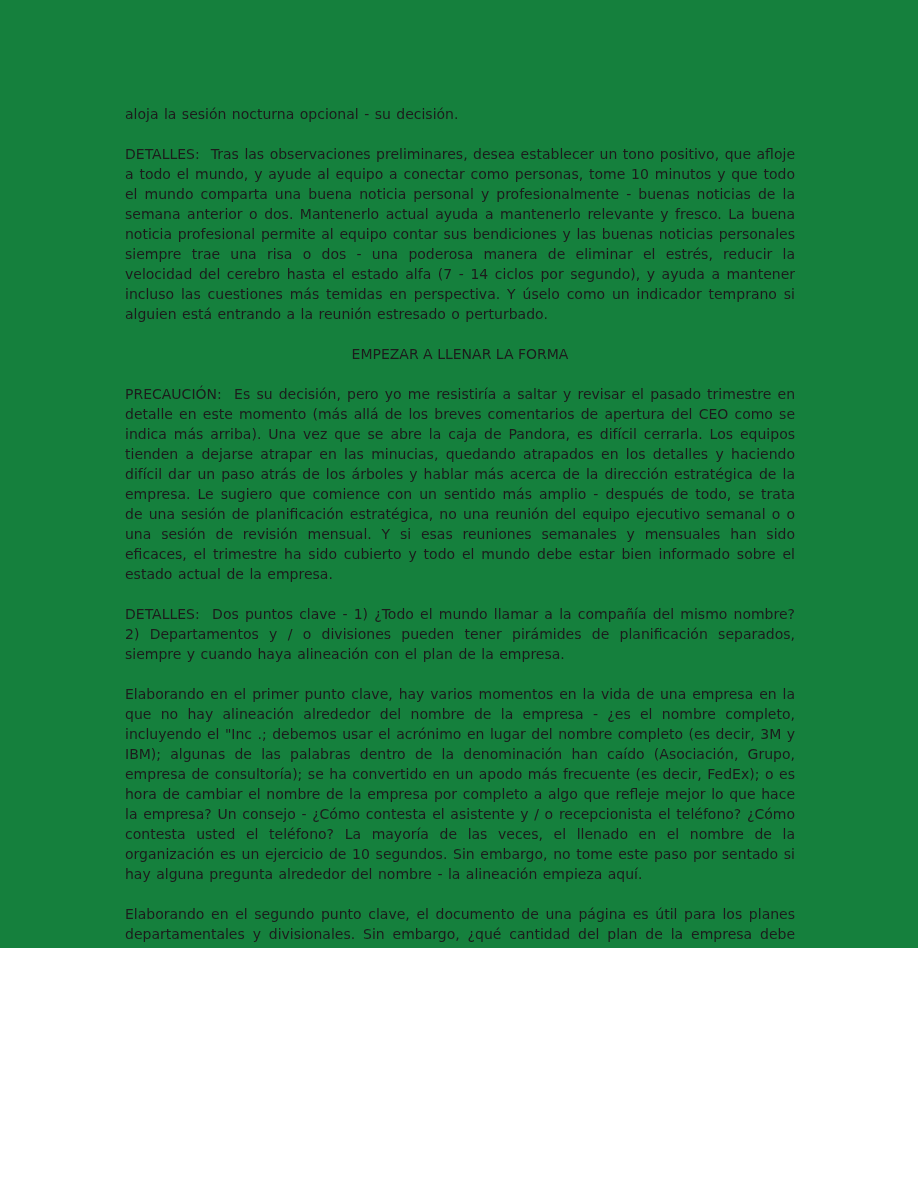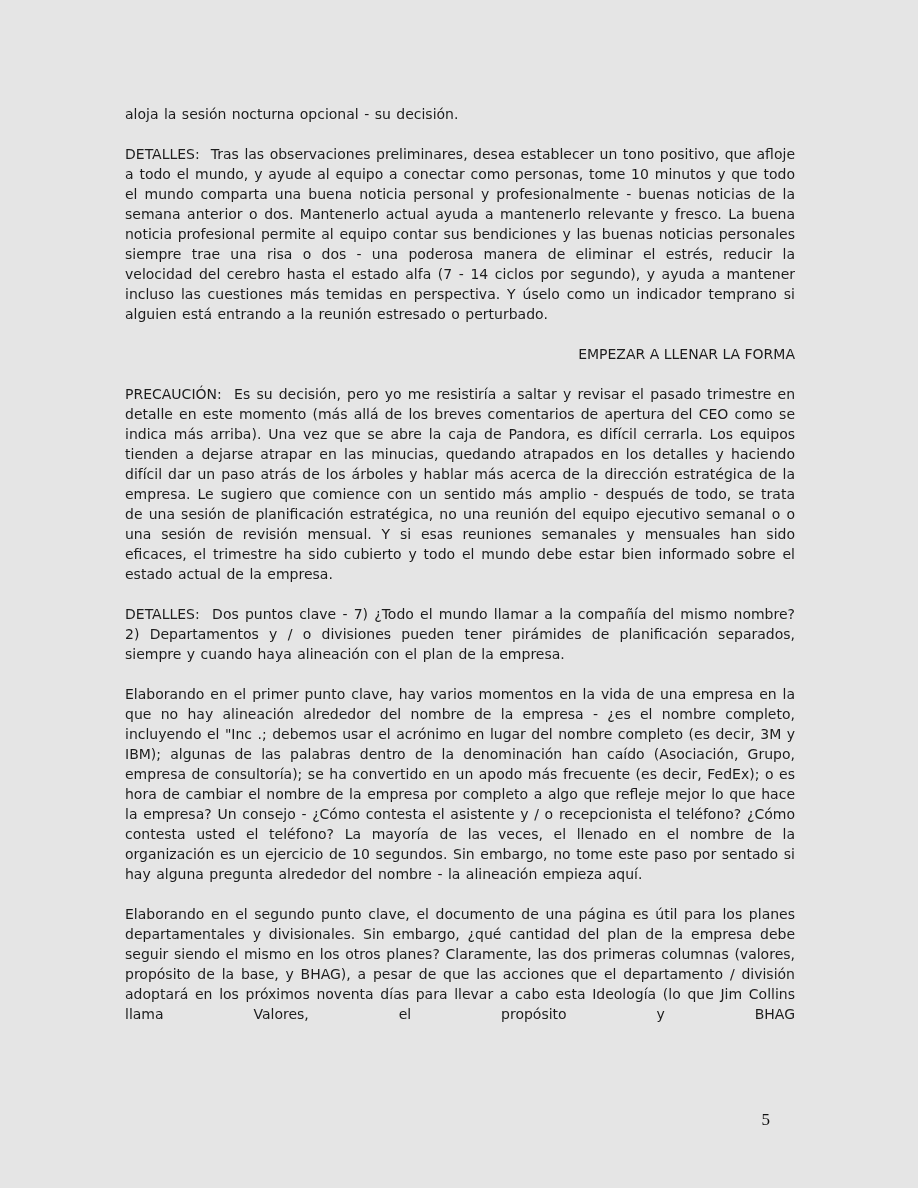--- a/index.html
+++ b/index.html
@@ -3,22 +3,22 @@
 <meta charset="utf-8">
 <style>
   html, body {
     margin: 0;
     padding: 0;
     background: #ffffff;
   }
   .page {
     position: relative;
     width: 918px;
-    height: 1188px;
-    background: #e5e5e5;
+    height: 948px;
+    background: #15803d;
     overflow: hidden;
     font-family: "DejaVu Sans", sans-serif;
     color: #1c1c1c;
   }
   .content {
     position: absolute;
     left: 125px;
     top: 104px;
     width: 670px;
   }
@@ -35,21 +35,21 @@
   }
   .para.continues-next-page {
     text-align-last: justify;
     margin-top: 20px;
   }
   .heading {
     margin: 0 0 20px 0;
     font-size: 14px;
     line-height: 20px;
     font-weight: normal;
-    text-align: right;
+    text-align: center;
     white-space: pre-wrap;
   }
   .page-number {
     position: absolute;
     top: 1110px;
     left: 700px;
     width: 70px;
     text-align: right;
     font-family: "Liberation Serif", serif;
     font-size: 17px;
@@ -64,21 +64,21 @@
   <div class="content">
     <p class="para continuation">aloja la sesión nocturna opcional - su decisión.</p>
 
     <p class="para">DETALLES:  Tras las observaciones preliminares, desea establecer un tono positivo, que afloje a todo el mundo, y ayude al equipo a conectar como personas, tome 10 minutos y que todo el mundo comparta una buena noticia personal y profesionalmente - buenas noticias de la semana anterior o dos. Mantenerlo actual ayuda a mantenerlo relevante y fresco. La buena noticia profesional permite al equipo contar sus bendiciones y las buenas noticias personales siempre trae una risa o dos - una poderosa manera de eliminar el estrés, reducir la velocidad del cerebro hasta el estado alfa (7 - 14 ciclos por segundo), y ayuda a mantener incluso las cuestiones más temidas en perspectiva. Y úselo como un indicador temprano si alguien está entrando a la reunión estresado o perturbado.</p>
 
     <h2 class="heading">EMPEZAR A LLENAR LA FORMA</h2>
 
     <p class="para">PRECAUCIÓN:  Es su decisión, pero yo me resistiría a saltar y revisar el pasado trimestre en detalle en este momento (más allá de los breves comentarios de apertura del CEO como se indica más arriba). Una vez que se abre la caja de Pandora, es difícil cerrarla. Los equipos tienden a dejarse atrapar en las minucias, quedando atrapados en los detalles y haciendo difícil dar un paso atrás de los árboles y hablar más acerca de la dirección estratégica de la empresa. Le sugiero que comience con un sentido más amplio - después de todo, se trata de una sesión de planificación estratégica, no una reunión del equipo ejecutivo semanal o o una sesión de revisión mensual. Y si esas reuniones semanales y mensuales han sido eficaces, el trimestre ha sido cubierto y todo el mundo debe estar bien informado sobre el estado actual de la empresa.</p>
 
 
-    <p class="para">DETALLES:  Dos puntos clave - 7) ¿Todo el mundo llamar a la compañía del mismo nombre? 2) Departamentos y / o divisiones pueden tener pirámides de planificación separados, siempre y cuando haya alineación con el plan de la empresa.</p>
+    <p class="para">DETALLES:  Dos puntos clave - 1) ¿Todo el mundo llamar a la compañía del mismo nombre? 2) Departamentos y / o divisiones pueden tener pirámides de planificación separados, siempre y cuando haya alineación con el plan de la empresa.</p>
 
     <p class="para">Elaborando en el primer punto clave, hay varios momentos en la vida de una empresa en la que no hay alineación alrededor del nombre de la empresa - ¿es el nombre completo, incluyendo el "Inc .; debemos usar el acrónimo en lugar del nombre completo (es decir, 3M y IBM); algunas de las palabras dentro de la denominación han caído (Asociación, Grupo, empresa de consultoría); se ha convertido en un apodo más frecuente (es decir, FedEx); o es hora de cambiar el nombre de la empresa por completo a algo que refleje mejor lo que hace la empresa? Un consejo - ¿Cómo contesta el asistente y / o recepcionista el teléfono? ¿Cómo contesta usted el teléfono? La mayoría de las veces, el llenado en el nombre de la organización es un ejercicio de 10 segundos. Sin embargo, no tome este paso por sentado si hay alguna pregunta alrededor del nombre - la alineación empieza aquí.</p>
 
     <p class="para continues-next-page">Elaborando en el segundo punto clave, el documento de una página es útil para los planes departamentales y divisionales. Sin embargo, ¿qué cantidad del plan de la empresa debe seguir siendo el mismo en los otros planes? Claramente, las dos primeras columnas (valores, propósito de la base, y BHAG), a pesar de que las acciones que el departamento / división adoptará en los próximos noventa días para llevar a cabo esta Ideología (lo que Jim Collins llama Valores, el propósito y BHAG</p>
   </div>
 
   <div class="page-number">5</div>
 </div>
 
 </body></html>

